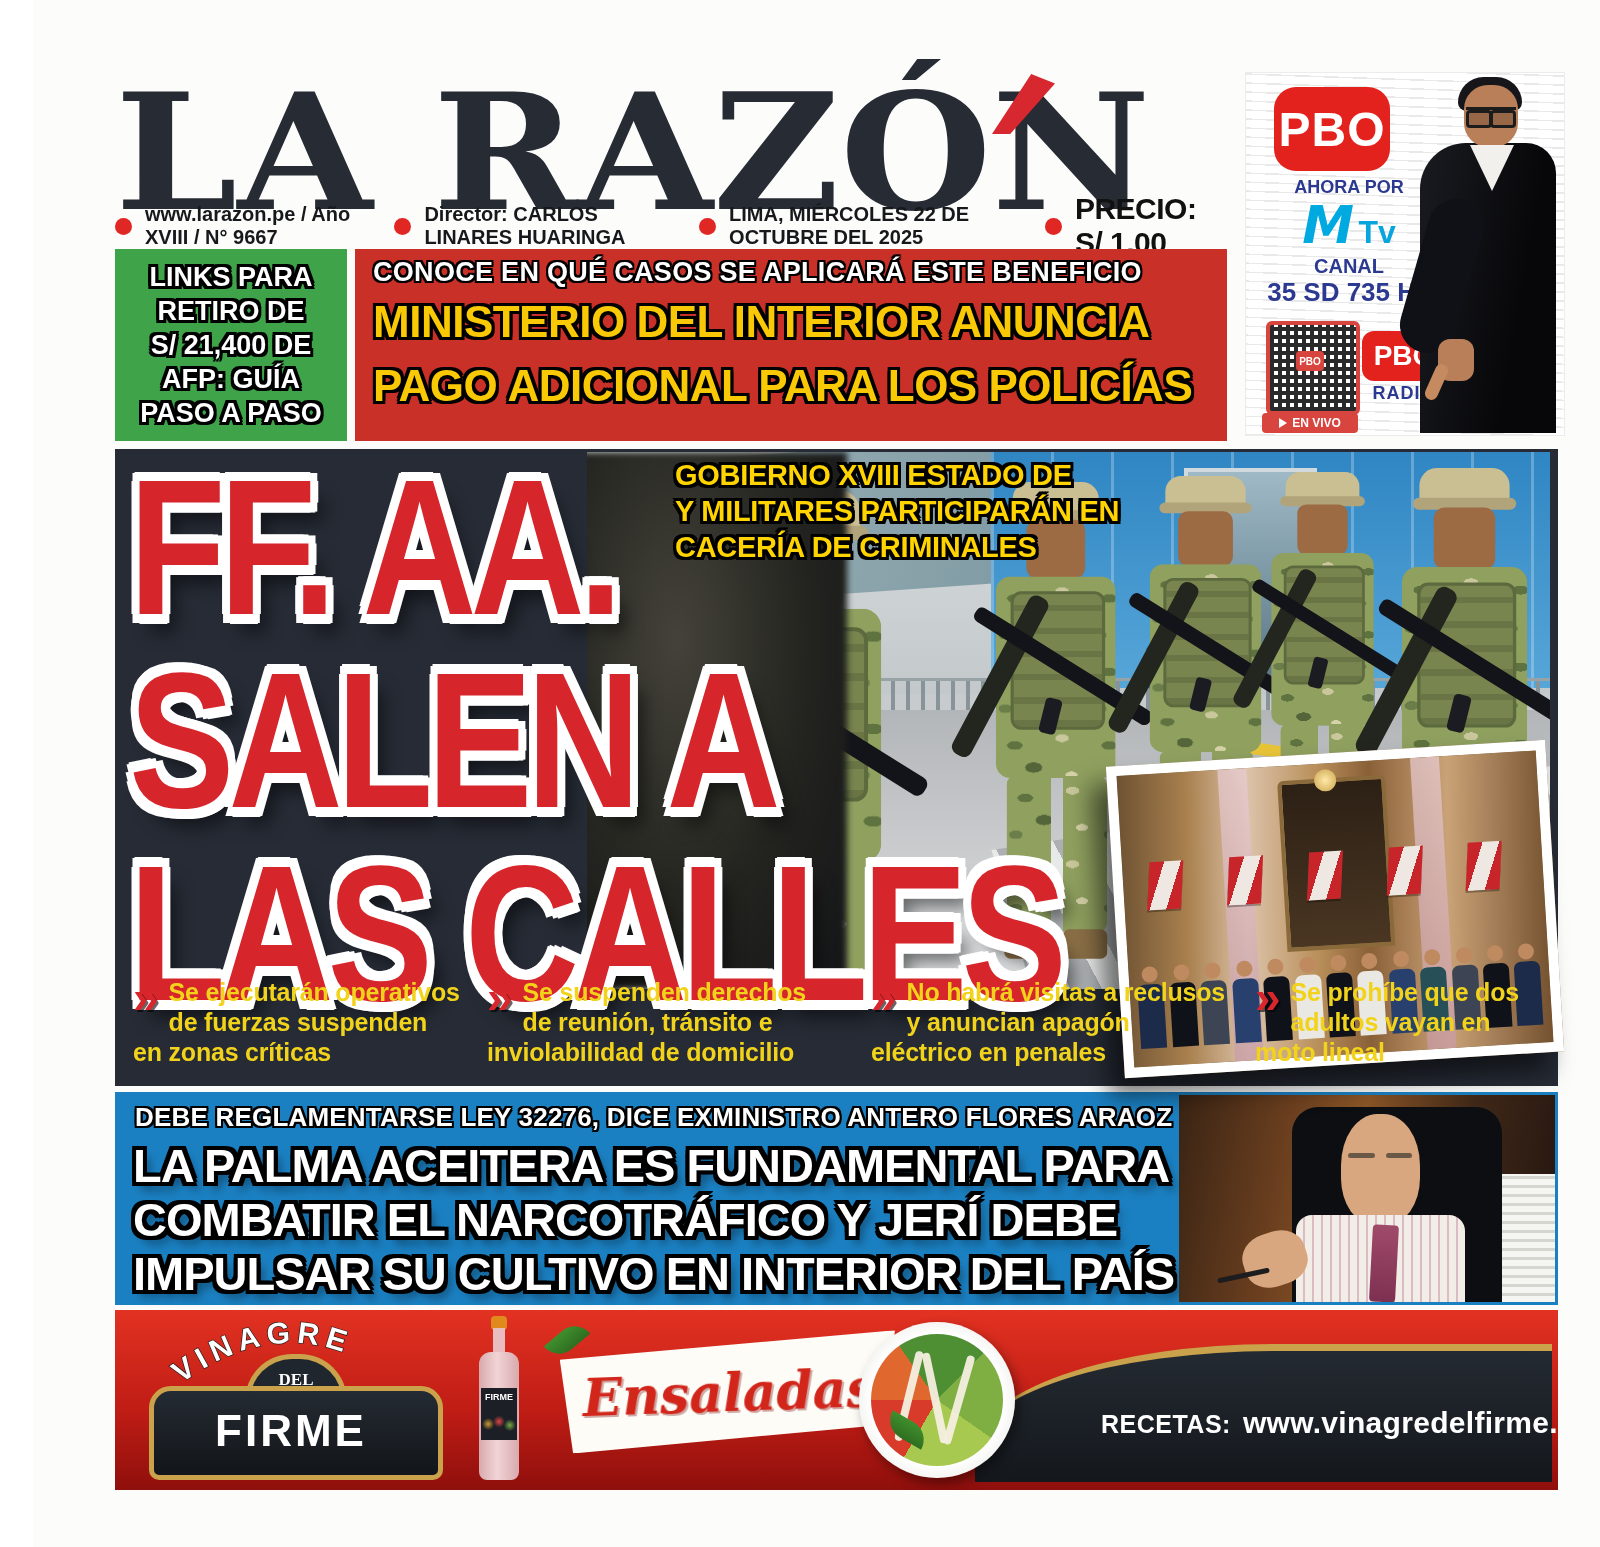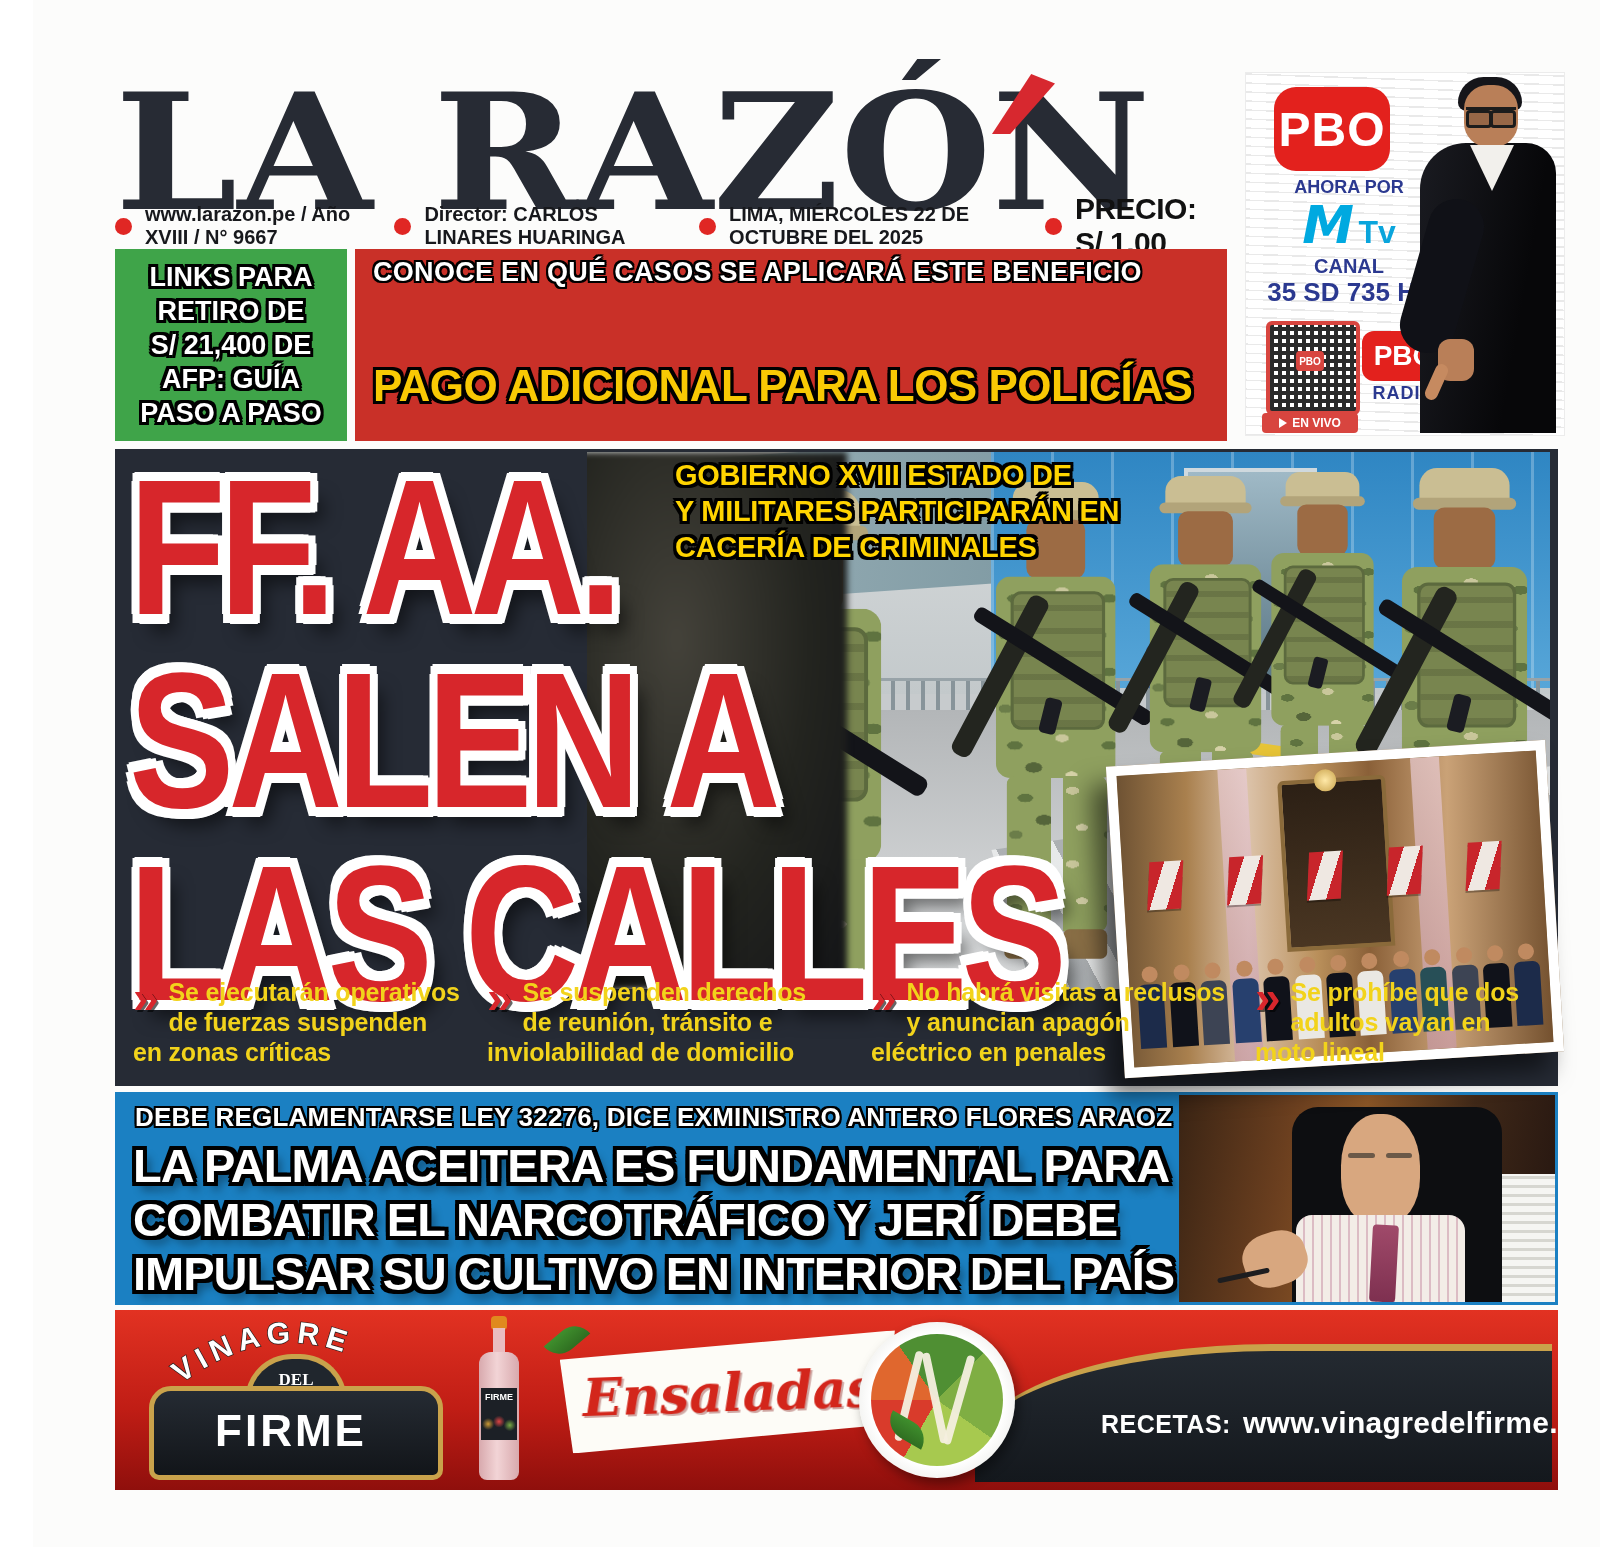--- a/index.html
+++ b/index.html
@@ -240,20 +240,21 @@
   <div class="abs green ob3">
     <div>LINKS PARA</div>
     <div>RETIRO DE</div>
     <div>S/ 21,400 DE</div>
     <div>AFP: GUÍA</div>
     <div>PASO A PASO</div>
   </div>
 
   <div class="abs band">
     <div class="kick ob2">CONOCE EN QUÉ CASOS SE APLICARÁ ESTE BENEFICIO</div>
+    <div class="yline y1 ob3">MINISTERIO DEL INTERIOR ANUNCIA</div>
     <div class="yline y2 ob3">PAGO ADICIONAL PARA LOS POLICÍAS</div>
   </div>
 
   <div class="abs main">
 
     <div class="abs photo">
       <div class="abs ph-sky"></div>
       <div class="abs ph-canopy"></div>
       <div class="abs ph-station"></div>
       <div class="abs ph-door"></div>

